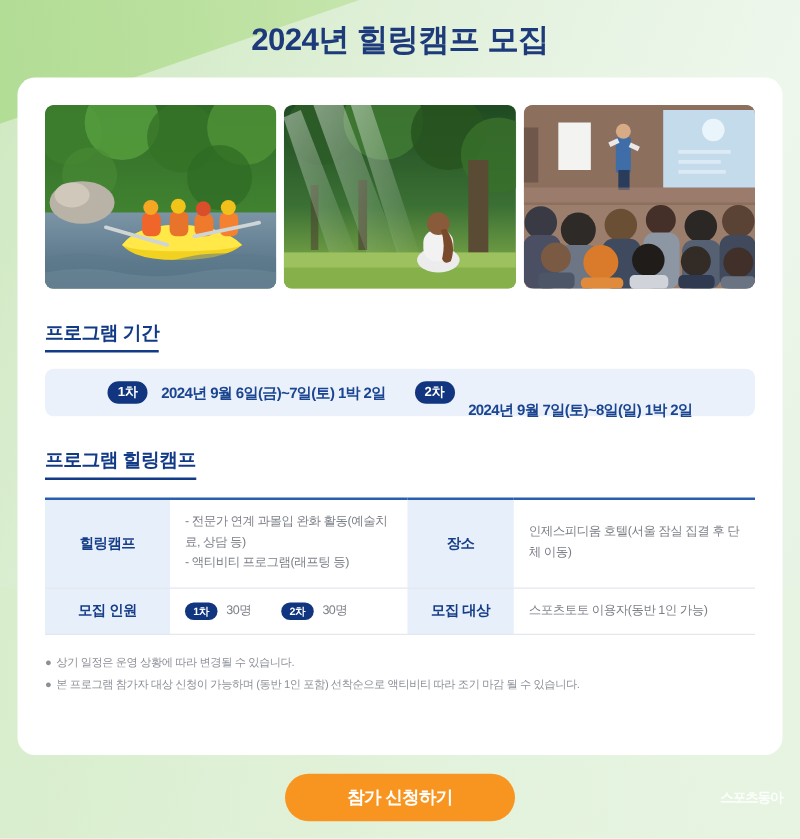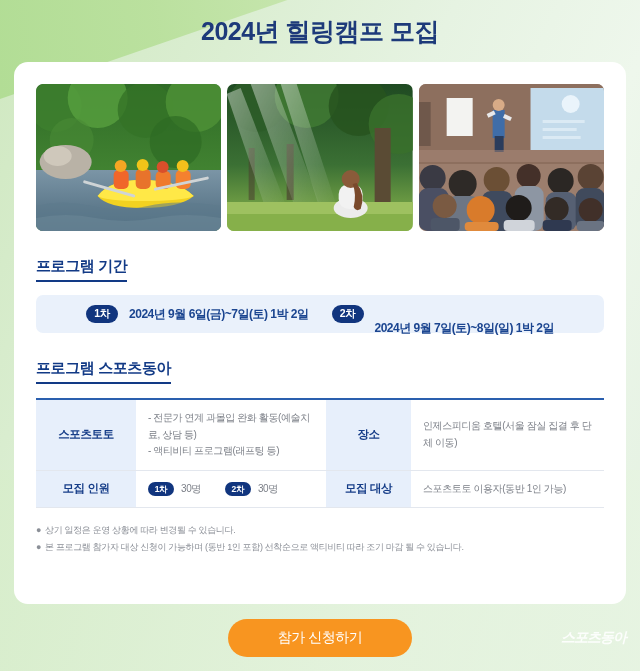--- a/index.html
+++ b/index.html
@@ -193,34 +193,33 @@
   }
   .cta-button {
     width: 184px;
     height: 38px;
     border: none;
     border-radius: 999px;
     background: #f89520;
     color: #ffffff;
     font-family: inherit;
     font-size: 14px;
-    font-weight: normal;
+    font-weight: bold;
     letter-spacing: -0.5px;
     cursor: pointer;
   }
   .brand-logo {
     position: absolute;
     right: 14px;
     top: 50%;
     transform: translateY(-50%);
-    font-size: 14px;
+    font-size: 11px;
     font-weight: bold;
     color: rgba(255,255,255,.88);
     letter-spacing: -1px;
-    font-style: italic;
   }
 </style>
 </head>
 <body>
 
 <div class="page">
   <div class="bg-band"></div>
   <div class="bg-band2"></div>
 
   <div class="header">
@@ -362,26 +361,26 @@
       <h2 class="section-title">프로그램 기간</h2>
       <div class="period-band">
         <span class="badge">1차</span>
         <span class="period-text">2024년 9월 6일(금)~7일(토) 1박 2일</span>
         <span class="badge">2차</span>
         <span class="period-text">2024년 9월 7일(토)~8일(일) 1박 2일</span>
       </div>
     </div>
 
     <div>
-      <h2 class="section-title">프로그램 스포츠동아</h2>
+      <h2 class="section-title">프로그램 힐링캠프</h2>
 
       <table class="info-table">
         <tbody>
           <tr>
-            <td class="th-cell col-label-1">스포츠토토</td>
+            <td class="th-cell col-label-1">힐링캠프</td>
             <td class="td-value col-value-1">
               <div>- 전문가 연계 과몰입 완화 활동(예술치료, 상담 등)</div>
               <div>- 액티비티 프로그램(래프팅 등)</div>
             </td>
             <td class="th-cell col-label-2">장소</td>
             <td class="td-value">인제스피디움 호텔(서울 잠실 집결 후 단체 이동)</td>
           </tr>
           <tr>
             <td class="th-cell col-label-1">모집 인원</td>
             <td class="td-value col-value-1">

